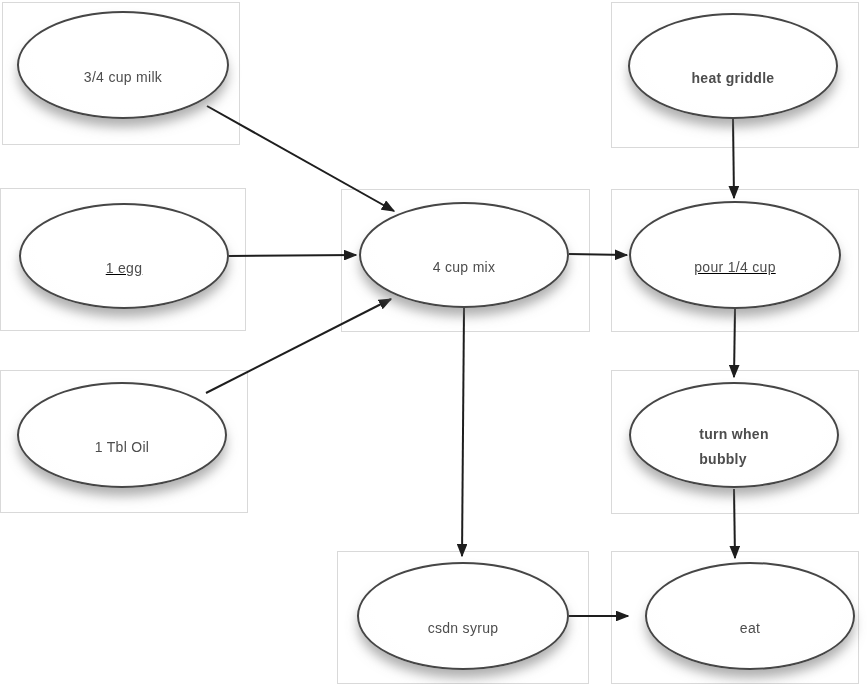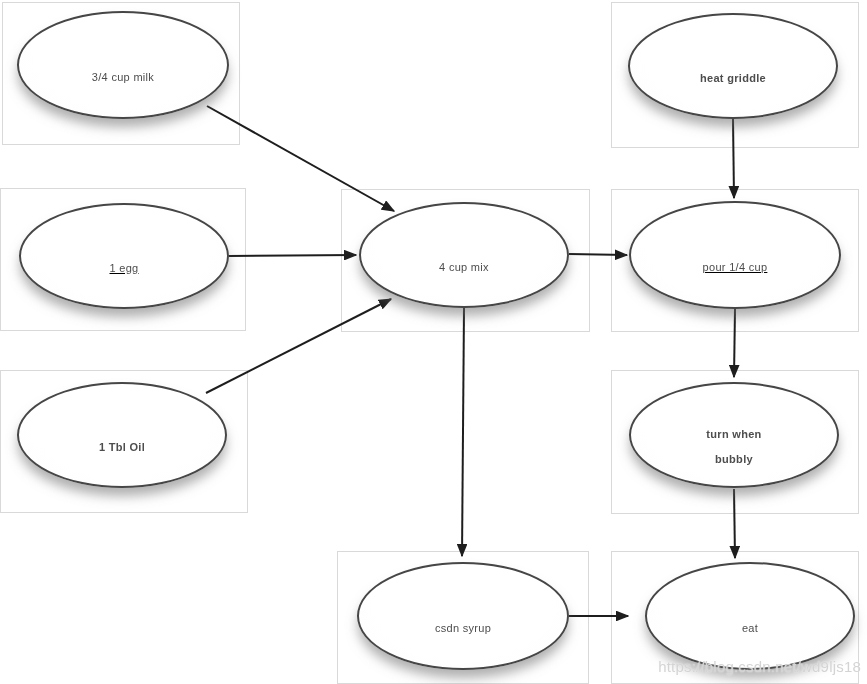--- a/index.html
+++ b/index.html
@@ -41,23 +41,22 @@
     border-radius:50%;
     background:radial-gradient(ellipse at 50% 38%, #ffffff 60%, #fcfcfc 100%);
     border:2px solid var(--node-stroke);
     box-shadow:0 9px 12px -1px var(--shadow-color);
     display:flex;align-items:center;justify-content:center;
     box-sizing:border-box;
     z-index:3;
   }
   .node-label{
     color:var(--label-color);
-    font-size:11px;
+    font-size:14px;
     line-height:25px;
-    text-align:center;
     white-space:pre-line;
     letter-spacing:0.3px;
     margin-top:24px;
   }
   .watermark{
     position:absolute;
     right:6px;bottom:9px;
     color:var(--watermark-color);
     font-size:15px;
     letter-spacing:0.2px;
@@ -109,29 +108,28 @@
       </div>
       <div class="node" style="left: 19px; top: 203px; width: 210px; height: 106px; text-decoration: underline;">
         <span class="node-label">1 egg</span>
       </div>
       <div class="node" style="left: 359px; top: 202px; width: 210px; height: 106px;">
         <span class="node-label">4 cup mix</span>
       </div>
       <div class="node" style="left: 629px; top: 201px; width: 212px; height: 108px; text-decoration: underline;">
         <span class="node-label">pour 1/4 cup</span>
       </div>
-      <div class="node" style="left: 17px; top: 382px; width: 210px; height: 106px; font-weight: bold;">
+      <div class="node" style="left: 17px; top: 382px; width: 210px; height: 106px;">
         <span class="node-label">1 Tbl Oil</span>
       </div>
       <div class="node" style="left: 629px; top: 382px; width: 210px; height: 106px; font-weight: bold;">
         <span class="node-label">turn when
 bubbly</span>
       </div>
       <div class="node" style="left: 357px; top: 562px; width: 212px; height: 108px;">
         <span class="node-label">csdn syrup</span>
       </div>
       <div class="node" style="left: 645px; top: 562px; width: 210px; height: 108px;">
         <span class="node-label">eat</span>
       </div>
     </div>
 
-  <div class="watermark">https://blog.csdn.net/wd9ljs18</div>
 </div>
 
 </body></html>

